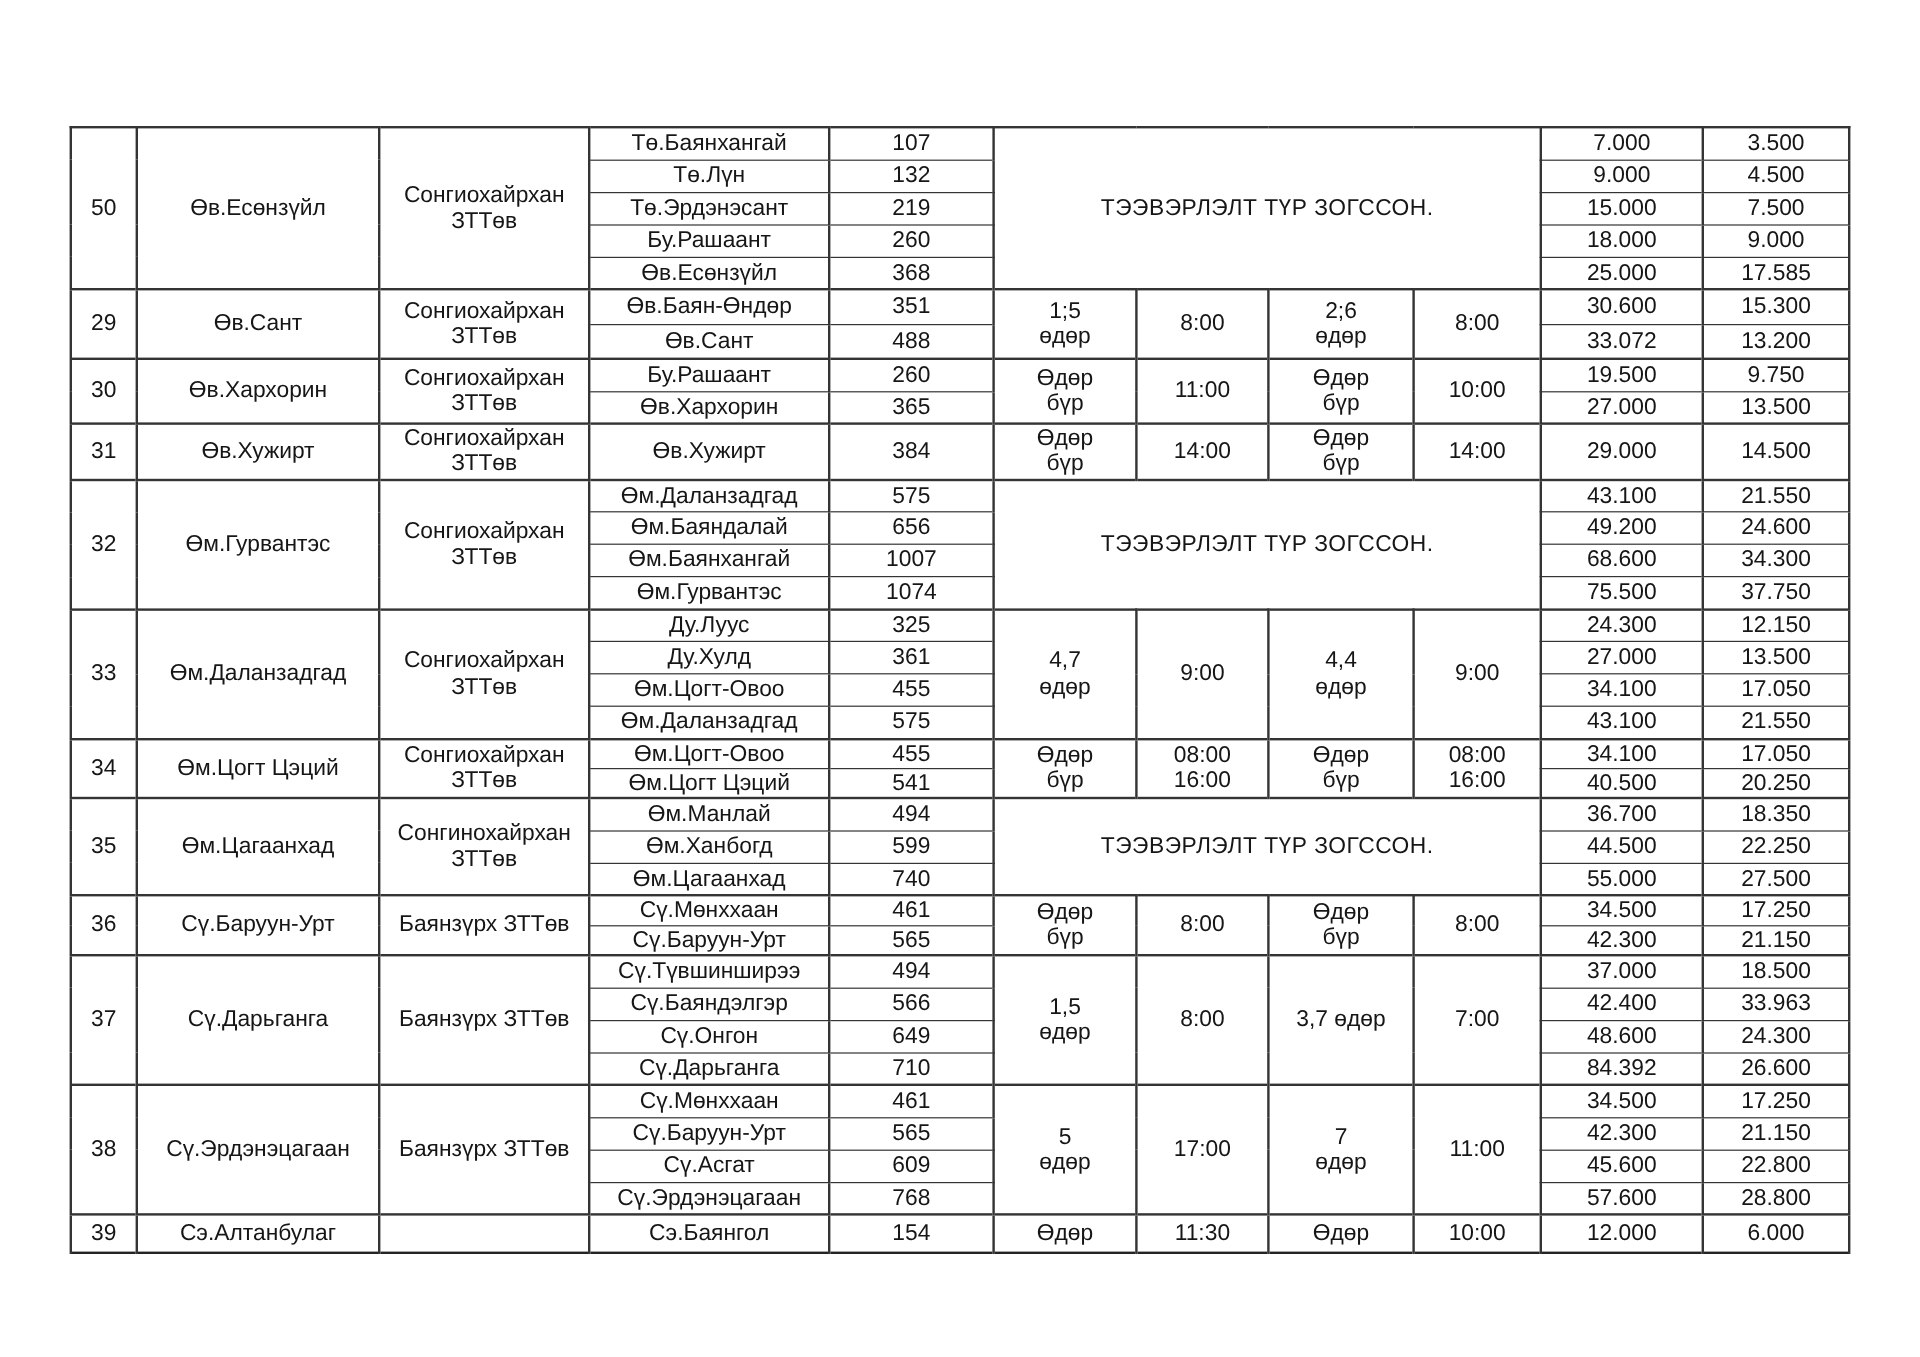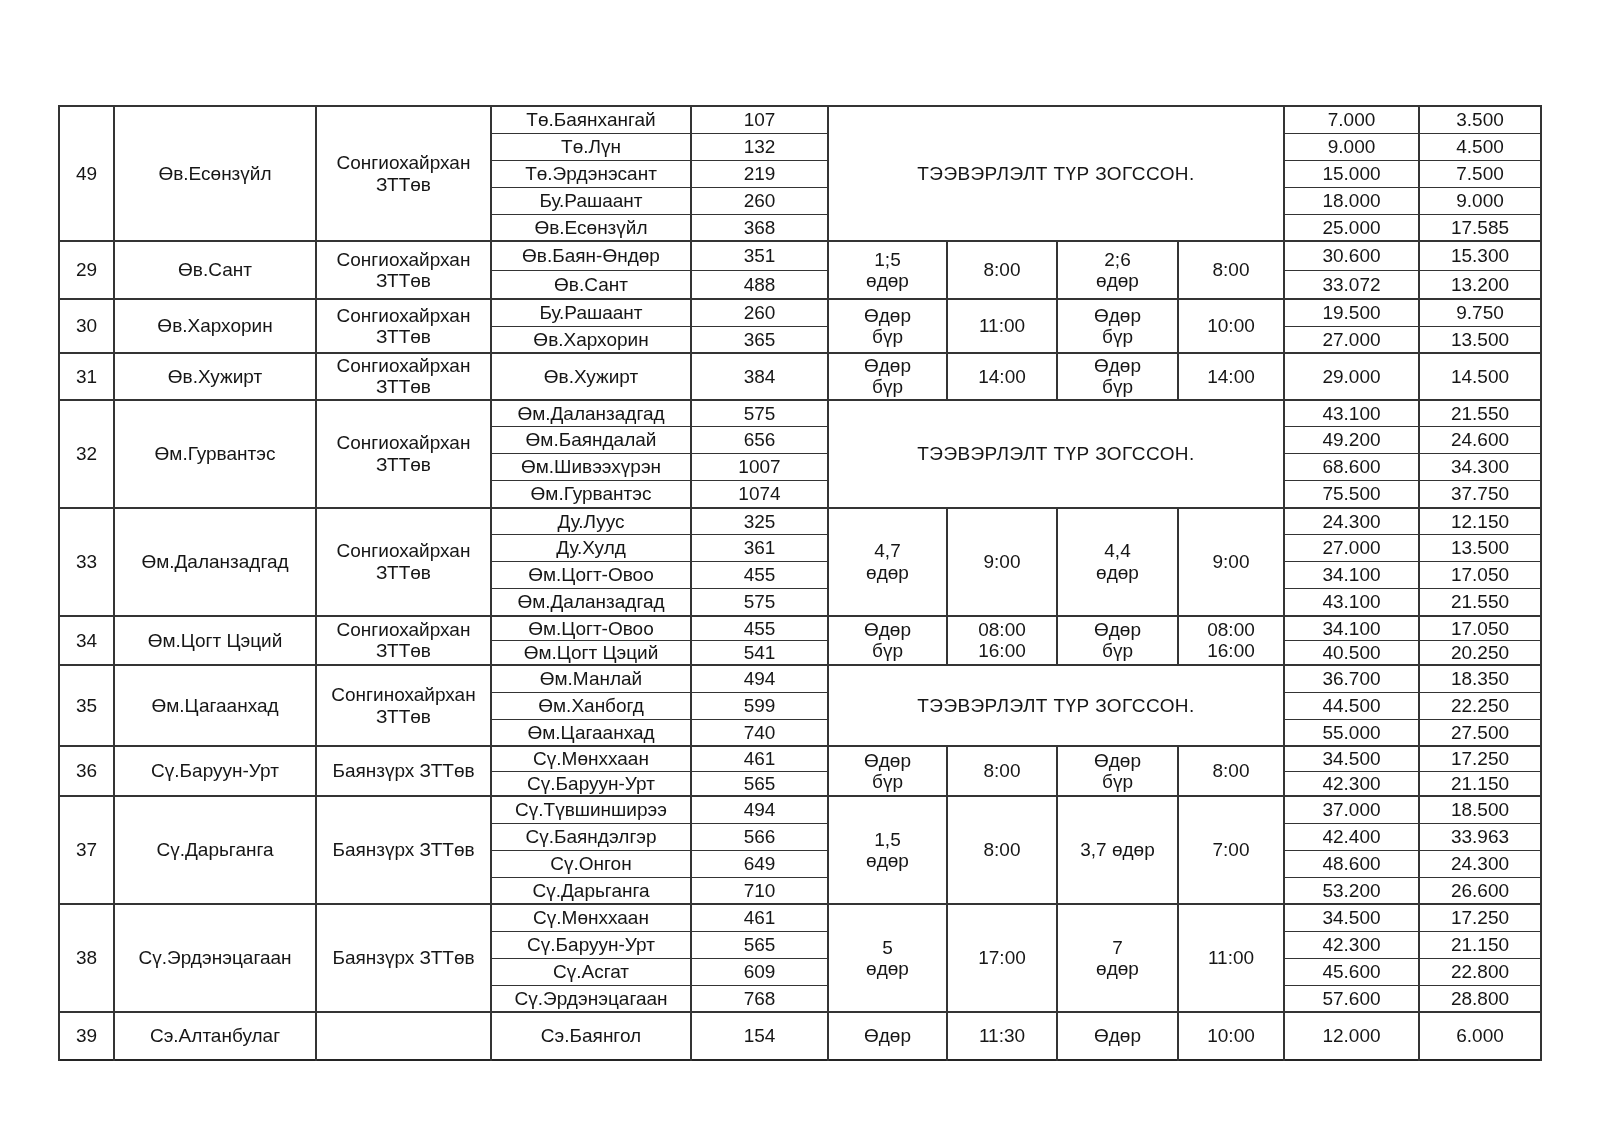--- a/index.html
+++ b/index.html
@@ -24,21 +24,21 @@
     text-align: center; vertical-align: middle;
     padding: 1px 4px;
     overflow: hidden;
   }
   .sched tr { height: 27px; }
   .sched tr.group-start td { border-top-width: 2px; }
   .sched tr.row-g29 { height: 29px; }
   .sched tr.row-g31 { height: 43px; }
   .sched tr.row-g34 { height: 22px; }
   .sched tr.row-g36 { height: 25px; }
-  .sched tr.row-g39 { height: 48px; }
+  .sched tr.row-g39 { height: 32px; }
 
   .c-stop { text-align: left; padding-left: 9px; }
   .c-center { white-space: pre-line; }
   .c-sch { white-space: pre-line; }
   .c-status { font-size: 20px; letter-spacing: 0.4px; }
   .c-km, .c-price { font-size: 19px; }
 </style>
 </head>
 <body>
 
@@ -52,21 +52,21 @@
       <col style="width:137px">
       <col style="width:119px">
       <col style="width:110px">
       <col style="width:121px">
       <col style="width:106px">
       <col style="width:135px">
       <col style="width:122px">
     </colgroup>
     <tbody>
         <tr class="row-g28 group-start">
-          <td class="c-num" rowspan="5">49</td>
+          <td class="c-num" rowspan="5">50</td>
           <td class="c-dest" rowspan="5">Өв.Есөнзүйл</td>
           <td class="c-center" rowspan="5">Сонгиохайрхан
 ЗТТөв</td>
           <td class="c-stop">Тө.Баянхангай</td>
           <td class="c-km">107</td>
           <td class="c-status" rowspan="5" colspan="4">ТЭЭВЭРЛЭЛТ ТҮР ЗОГССОН.</td>
           <td class="c-price">7.000</td>
           <td class="c-price">3.500</td>
         </tr>
         <tr class="row-g28">
@@ -164,21 +164,21 @@
           <td class="c-price">43.100</td>
           <td class="c-price">21.550</td>
         </tr>
         <tr class="row-g32">
           <td class="c-stop">Өм.Баяндалай</td>
           <td class="c-km">656</td>
           <td class="c-price">49.200</td>
           <td class="c-price">24.600</td>
         </tr>
         <tr class="row-g32">
-          <td class="c-stop">Өм.Шивээхүрэн</td>
+          <td class="c-stop">Өм.Баянхангай</td>
           <td class="c-km">1007</td>
           <td class="c-price">68.600</td>
           <td class="c-price">34.300</td>
         </tr>
         <tr class="row-g32">
           <td class="c-stop">Өм.Гурвантэс</td>
           <td class="c-km">1074</td>
           <td class="c-price">75.500</td>
           <td class="c-price">37.750</td>
         </tr>
@@ -306,21 +306,21 @@
         </tr>
         <tr class="row-g37">
           <td class="c-stop">Сү.Онгон</td>
           <td class="c-km">649</td>
           <td class="c-price">48.600</td>
           <td class="c-price">24.300</td>
         </tr>
         <tr class="row-g37">
           <td class="c-stop">Сү.Дарьганга</td>
           <td class="c-km">710</td>
-          <td class="c-price">53.200</td>
+          <td class="c-price">84.392</td>
           <td class="c-price">26.600</td>
         </tr>
         <tr class="row-g38 group-start">
           <td class="c-num" rowspan="4">38</td>
           <td class="c-dest" rowspan="4">Сү.Эрдэнэцагаан</td>
           <td class="c-center" rowspan="4">Баянзүрх ЗТТөв</td>
           <td class="c-stop">Сү.Мөнххаан</td>
           <td class="c-km">461</td>
           <td class="c-sch" rowspan="4">5
 өдөр</td>

